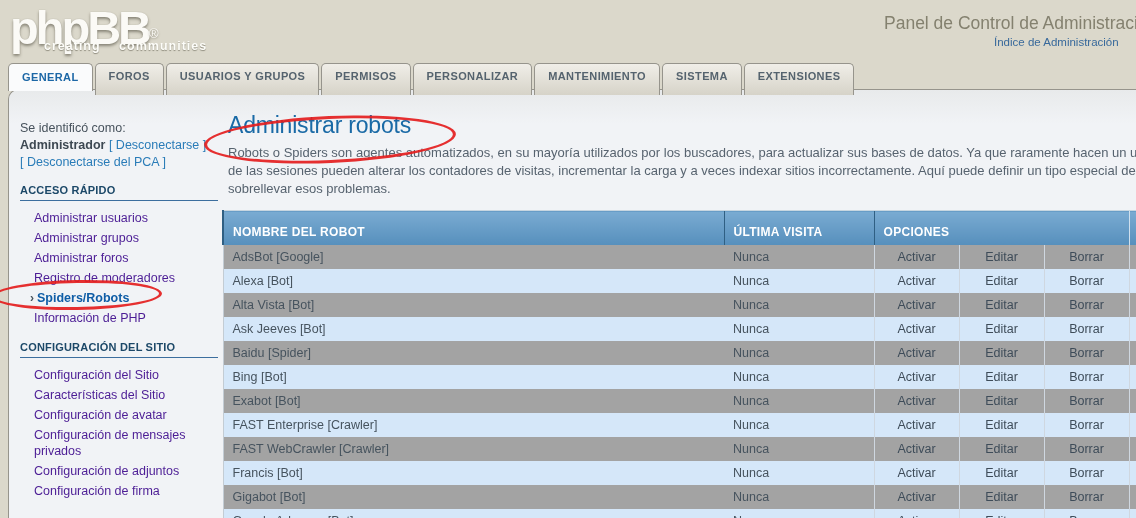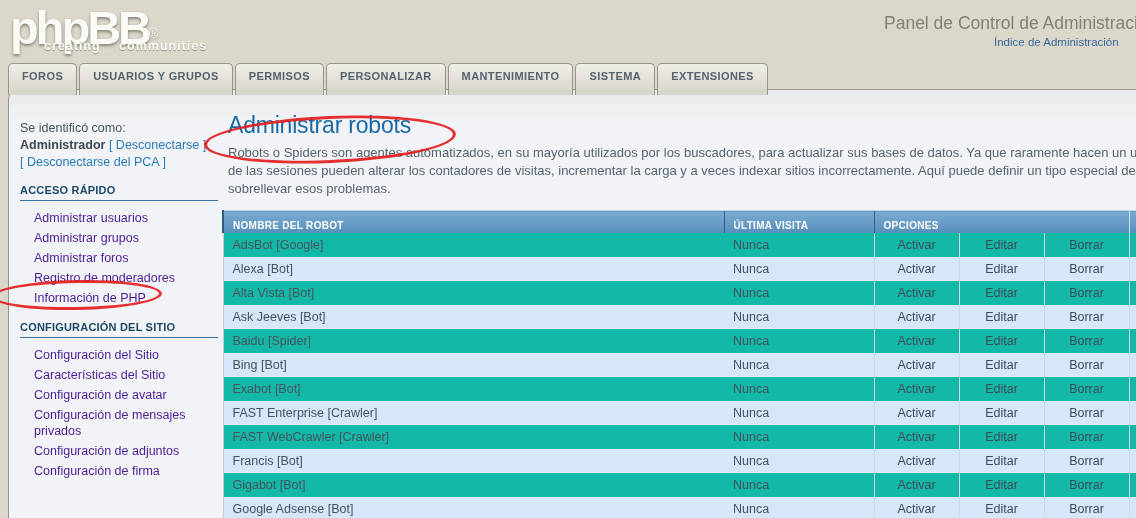--- a/index.html
+++ b/index.html
@@ -74,33 +74,33 @@
   .page-title { font-size:23px; font-weight:normal; color:#1a6aa6; letter-spacing:-.2px; }
   .desc-line { font-size:13px; color:#57636f; line-height:18px; white-space:nowrap; }
   .desc { margin-top:5px; }
 
   
   .bots-table {
     position:absolute; left:222px; top:210px; width:990px; z-index:2;
     border-collapse:collapse; table-layout:fixed;
   }
   .bots-table th {
-    height:22px; background:linear-gradient(#7aabd2, #568fbc);
-    color:#ffffff; font-size:10px; font-weight:bold; letter-spacing:.3px;
+    height:34px; background:linear-gradient(#7aabd2, #568fbc);
+    color:#ffffff; font-size:12px; font-weight:bold; letter-spacing:.3px;
     text-align:left; padding:8px 0 0 9px; border-top:1px solid #c8d6e0;
   }
   .bots-table th.c-name { border-left:2px solid #2f5f83; }
   .bots-table th.c-visit { border-left:1px solid #2f5f83; }
   .bots-table th.c-opts { border-left:1px solid #2f5f83; }
   .bots-table th.c-sliver { border-left:1px solid #cfe0ee; }
   .bots-table td {
     height:24px; font-size:12.5px; color:#46535e; padding:0 0 0 9px;
     white-space:nowrap; overflow:hidden;
   }
-  .bots-table tr.odd td { background:#14b8a6; }
+  .bots-table tr.odd td { background:#a3a3a3; }
   .bots-table tr.even td { background:#d5e7f9; }
   .bots-table td.cell-name { border-left:1px solid #c3ccd4; }
   .bots-table td.cell-action {
     text-align:center; padding:0; border-left:1px solid rgba(120,145,170,.28);
   }
   .bots-table td.cell-action a { color:#3e4c59; }
   .bots-table td.cell-sliver { border-left:1px solid rgba(120,145,170,.28); }
 
   
   .ellipse {
@@ -114,20 +114,21 @@
 <body>
 
 <div class="logo">
   <span class="logo-text">phpBB</span><span class="logo-reg">®</span>
   <div class="logo-tagline">creating communities</div>
 </div>
 <div class="site-title">Panel de Control de Administración</div>
 <a class="site-subtitle">Índice de Administración</a>
 
 <nav class="tabs" id="tabs">
+    <div class="tab active">GENERAL</div>
     <div class="tab">FOROS</div>
     <div class="tab">USUARIOS Y GRUPOS</div>
     <div class="tab">PERMISOS</div>
     <div class="tab">PERSONALIZAR</div>
     <div class="tab">MANTENIMIENTO</div>
     <div class="tab">SISTEMA</div>
     <div class="tab">EXTENSIONES</div>
   </nav>
 
 <div class="panel"></div>
@@ -141,20 +142,21 @@
     </div>
     <a class="side-pca">[ Desconectarse del PCA ]</a>
   </div>
   <div id="sidebar-sections">
       <div class="side-head">ACCESO RÁPIDO</div>
       <div class="side-list">
         <a class="side-link">Administrar usuarios</a>
         <a class="side-link">Administrar grupos</a>
         <a class="side-link">Administrar foros</a>
         <a class="side-link">Registro de moderadores</a>
+        <a class="side-link active"><span class="arrow">›</span>Spiders/Robots</a>
         <a class="side-link">Información de PHP</a>
       </div>
       <div class="side-head">CONFIGURACIÓN DEL SITIO</div>
       <div class="side-list">
         <a class="side-link">Configuración del Sitio</a>
         <a class="side-link">Características del Sitio</a>
         <a class="side-link">Configuración de avatar</a>
         <a class="side-link">Configuración de mensajes privados</a>
         <a class="side-link">Configuración de adjuntos</a>
         <a class="side-link">Configuración de firma</a>

